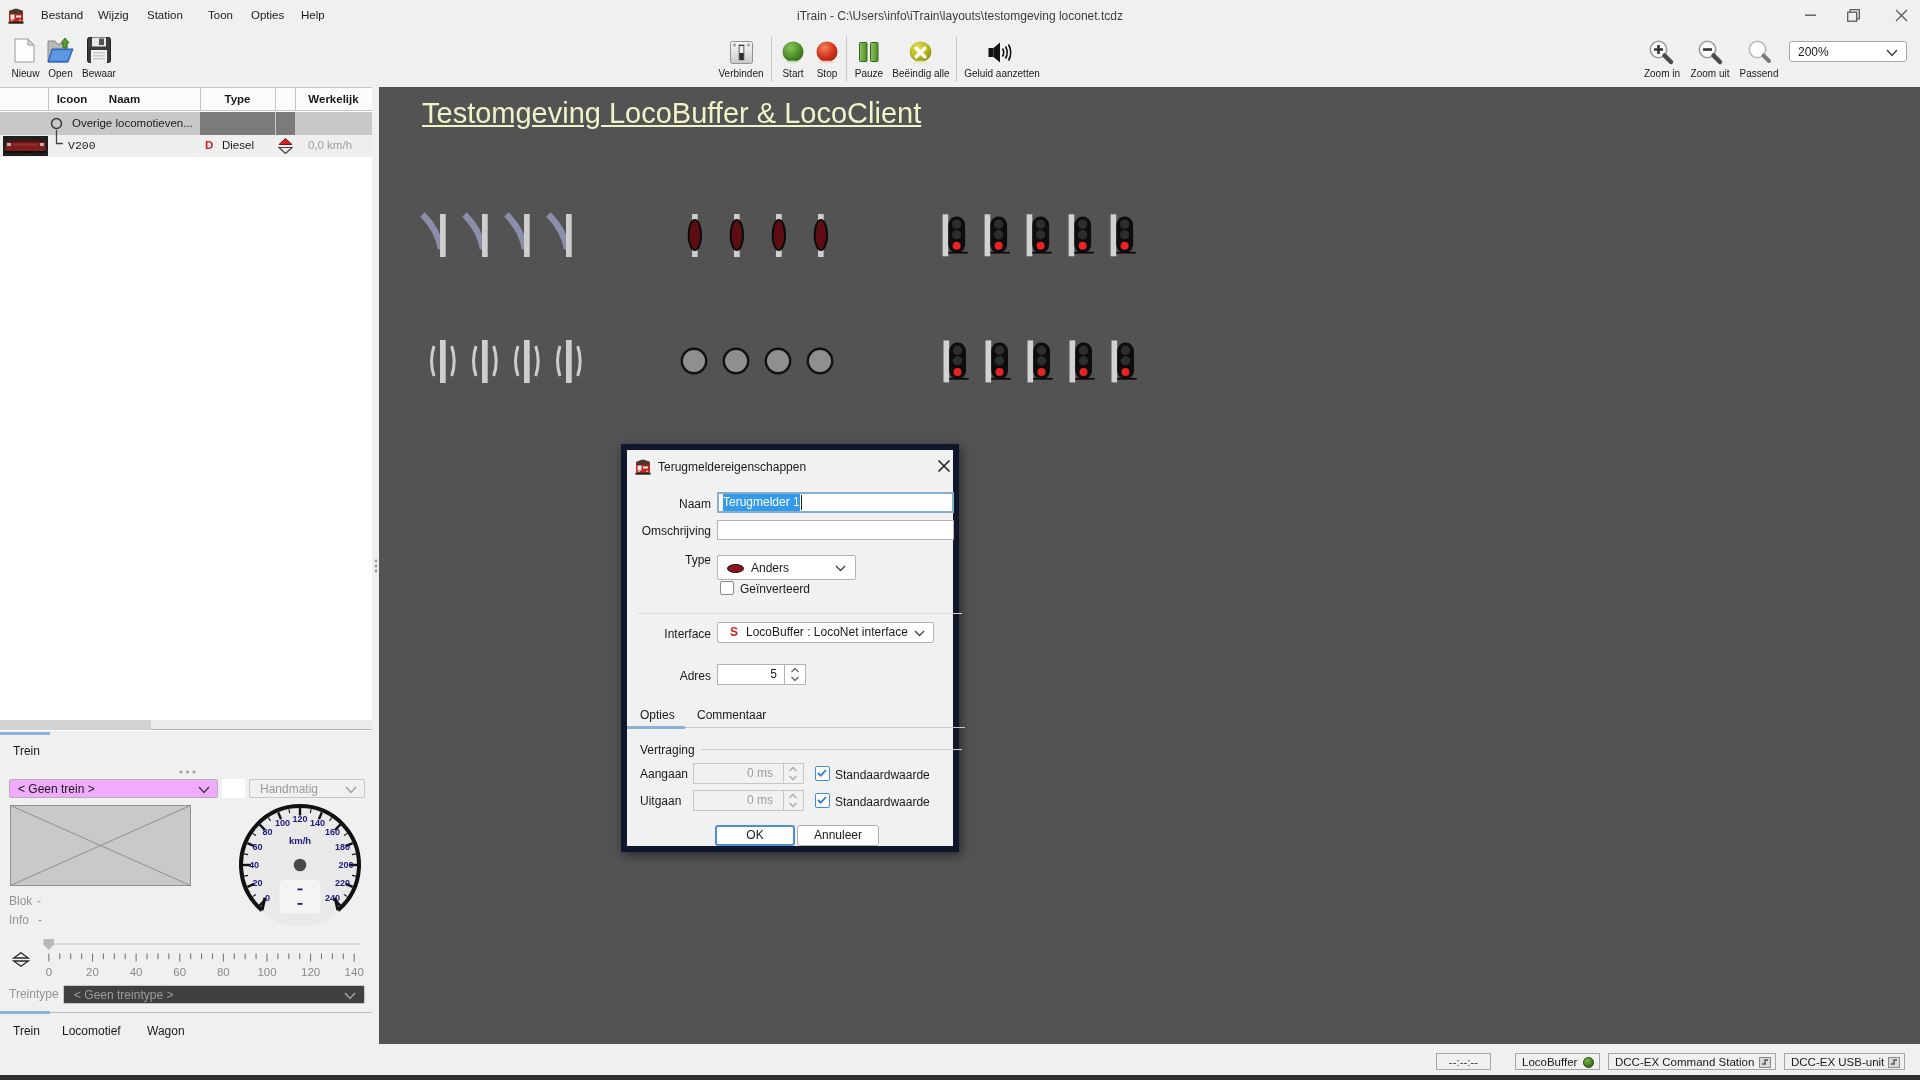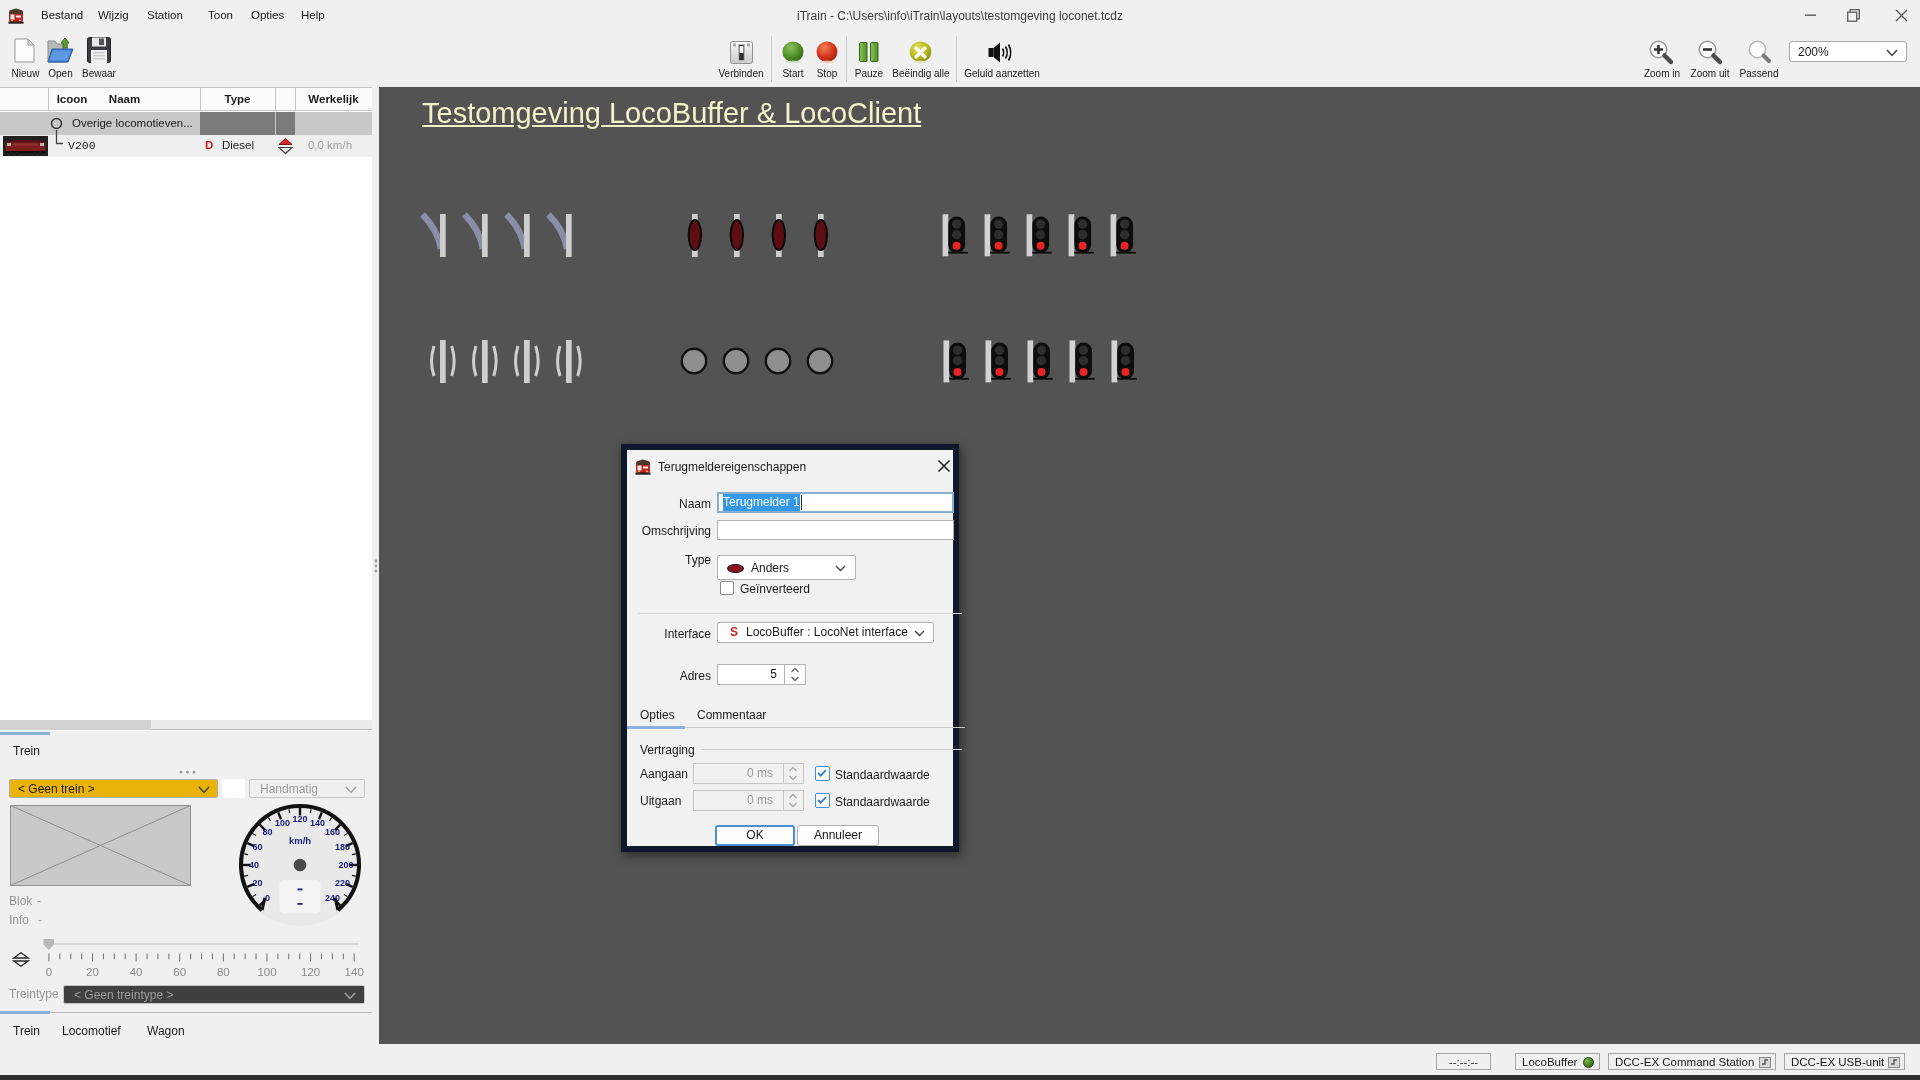--- a/index.html
+++ b/index.html
@@ -217,21 +217,21 @@
   </div>
 
   <div class="abs" style="left:0;top:644px;width:372px;height:436px;background:#f0f0f0;font-size:12px;">
     <div class="abs" style="left:0;top:0.5px;width:50px;height:3px;background:#8cb2d9"></div>
     <span class="lbl" style="left:13px;top:13px;">Trein</span>
     <svg class="abs" style="left:178px;top:39px" width="20" height="4">
         <circle cx="3" cy="2" r="1.5" fill="#9a9a9a"></circle>
         <circle cx="9.5" cy="2" r="1.5" fill="#9a9a9a"></circle>
         <circle cx="16" cy="2" r="1.5" fill="#9a9a9a"></circle>
       </svg>
-    <div class="abs" style="left:9px;top:48px;width:209px;height:19px;background:#eab308;border:1px solid #b0b0b0;border-radius:2px;">
+    <div class="abs" style="left:9px;top:48px;width:209px;height:19px;background:#f0abfc;border:1px solid #b0b0b0;border-radius:2px;">
       <span class="lbl" style="left:8px;top:2px;">&lt; Geen trein &gt;</span>
       <svg class="abs" style="right:7px;top:6px" width="12" height="8" viewBox="0 0 12 8">
           <path d="M1 1 L6 6.5 L11 1" fill="none" stroke="#444" stroke-width="1.5"></path>
         </svg>
     </div>
     <div class="abs" style="left:222px;top:48px;width:23px;height:19px;background:#fff;"></div>
     <div class="abs" style="left:249px;top:48px;width:116px;height:19px;background:#f0f0f0;border:1px solid #c6c6c6;border-radius:2px;color:#9b9b9b;">
       <span class="lbl" style="left:10px;top:2px;">Handmatig</span>
       <svg class="abs" style="right:7px;top:6px" width="12" height="8" viewBox="0 0 12 8">
           <path d="M1 1 L6 6.5 L11 1" fill="none" stroke="#a0a0a0" stroke-width="1.5"></path>

